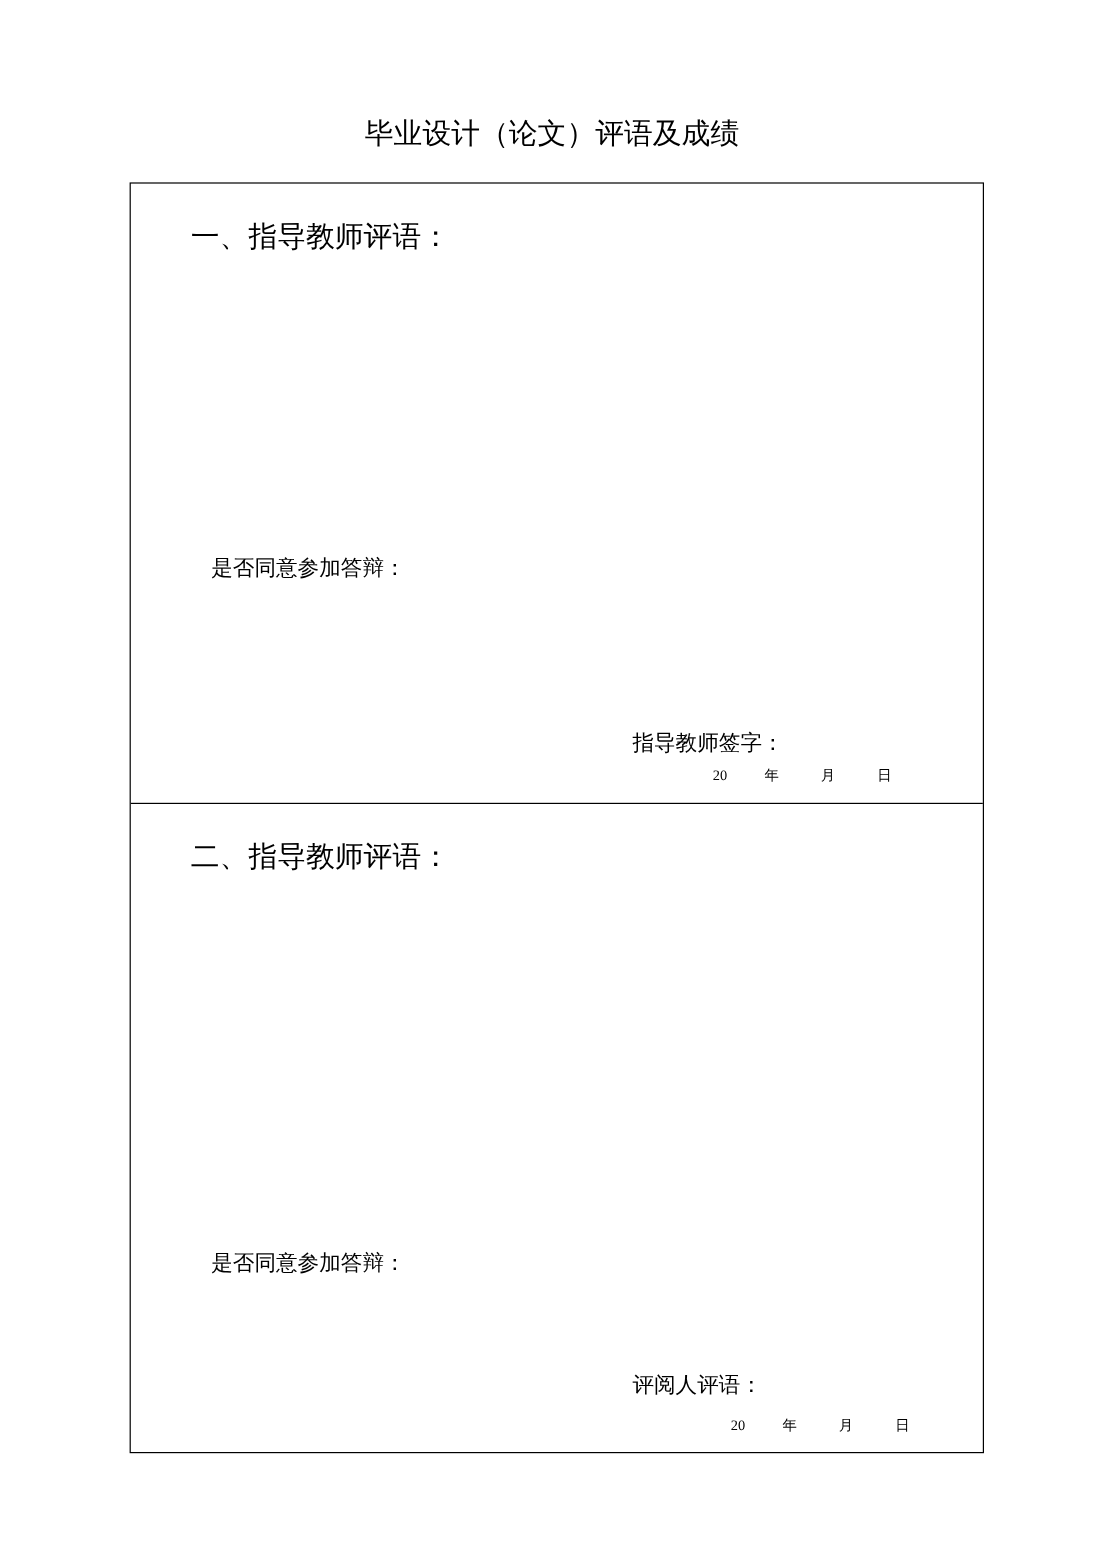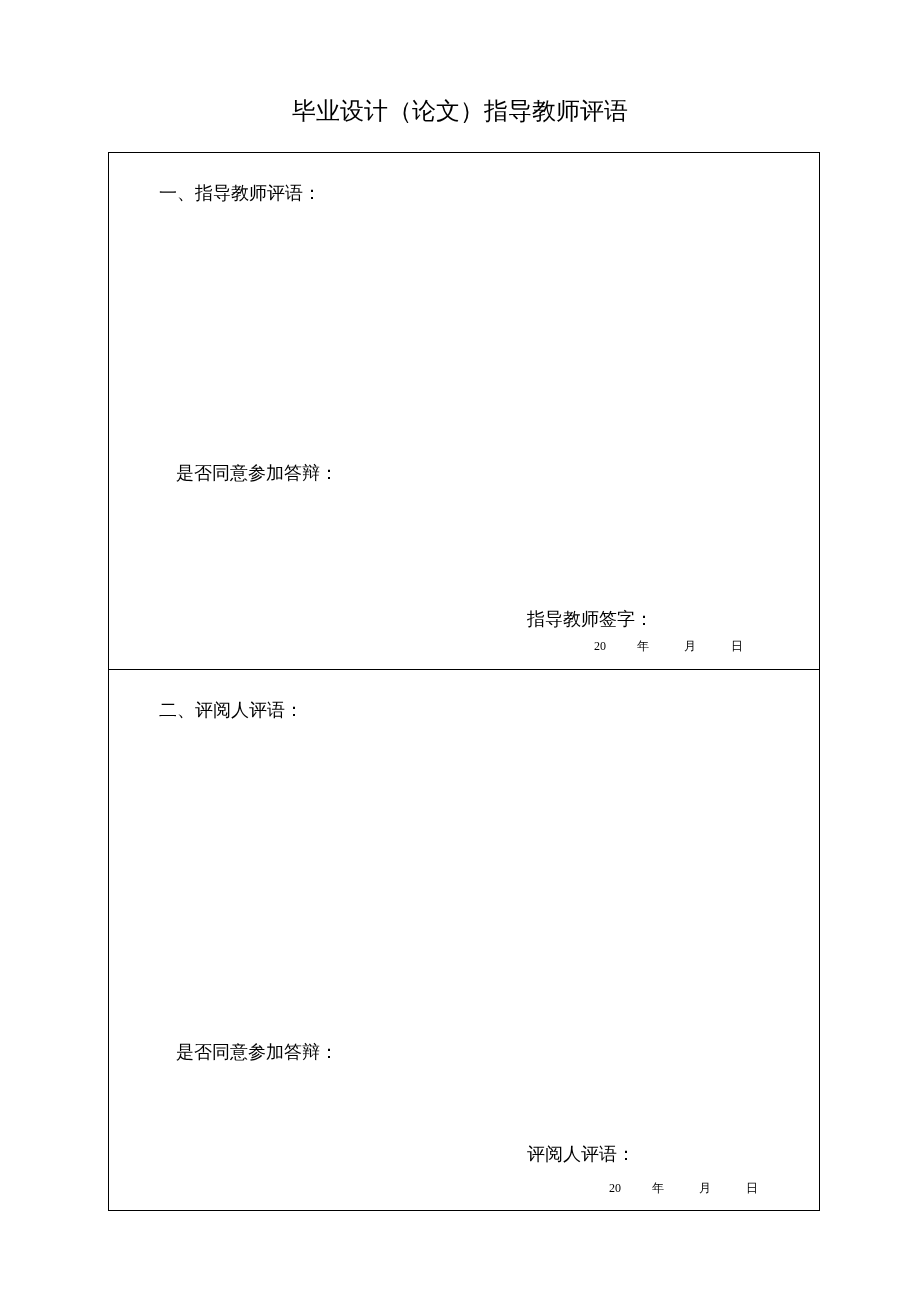--- a/index.html
+++ b/index.html
@@ -34,21 +34,21 @@
       position: relative;
     }
     .section-1 {
       border-bottom: 1px solid #000000;
       height: 517px;
     }
     .section-2 {
       height: 540px;
     }
     .section-heading {
-      font-size: 18px;
+      font-size: 24px;
       margin-left: 30px;
     }
     .agree-line {
       font-size: 18px;
       margin-left: 47px;
     }
     .s1-agree {
       position: absolute;
       top: 308px;
     }
@@ -89,38 +89,38 @@
     .date-unit {
       margin-right: 32px;
     }
     .date-unit-last {
       margin-right: 0;
     }
   </style>
 </head>
 <body>
 
-<h1 class="page-title">毕业设计（论文）指导教师评语</h1>
+<h1 class="page-title">毕业设计（论文）评语及成绩</h1>
 
 <div class="form-table">
 
   <div class="section section-1">
     <div class="section-heading">一、指导教师评语：</div>
     <div class="agree-line s1-agree">是否同意参加答辩：</div>
     <div class="signature-line s1-sig">指导教师签字：</div>
     <div class="date-line s1-date">
       <span class="date-prefix">20</span>
       <span class="date-unit">年</span>
       <span class="date-unit">月</span>
       <span class="date-unit-last">日</span>
     </div>
   </div>
 
   <div class="section section-2">
-    <div class="section-heading">二、评阅人评语：</div>
+    <div class="section-heading">二、指导教师评语：</div>
     <div class="agree-line s2-agree">是否同意参加答辩：</div>
     <div class="signature-line s2-sig">评阅人评语：</div>
     <div class="date-line s2-date">
       <span class="date-prefix">20</span>
       <span class="date-unit">年</span>
       <span class="date-unit">月</span>
       <span class="date-unit-last">日</span>
     </div>
   </div>
 

